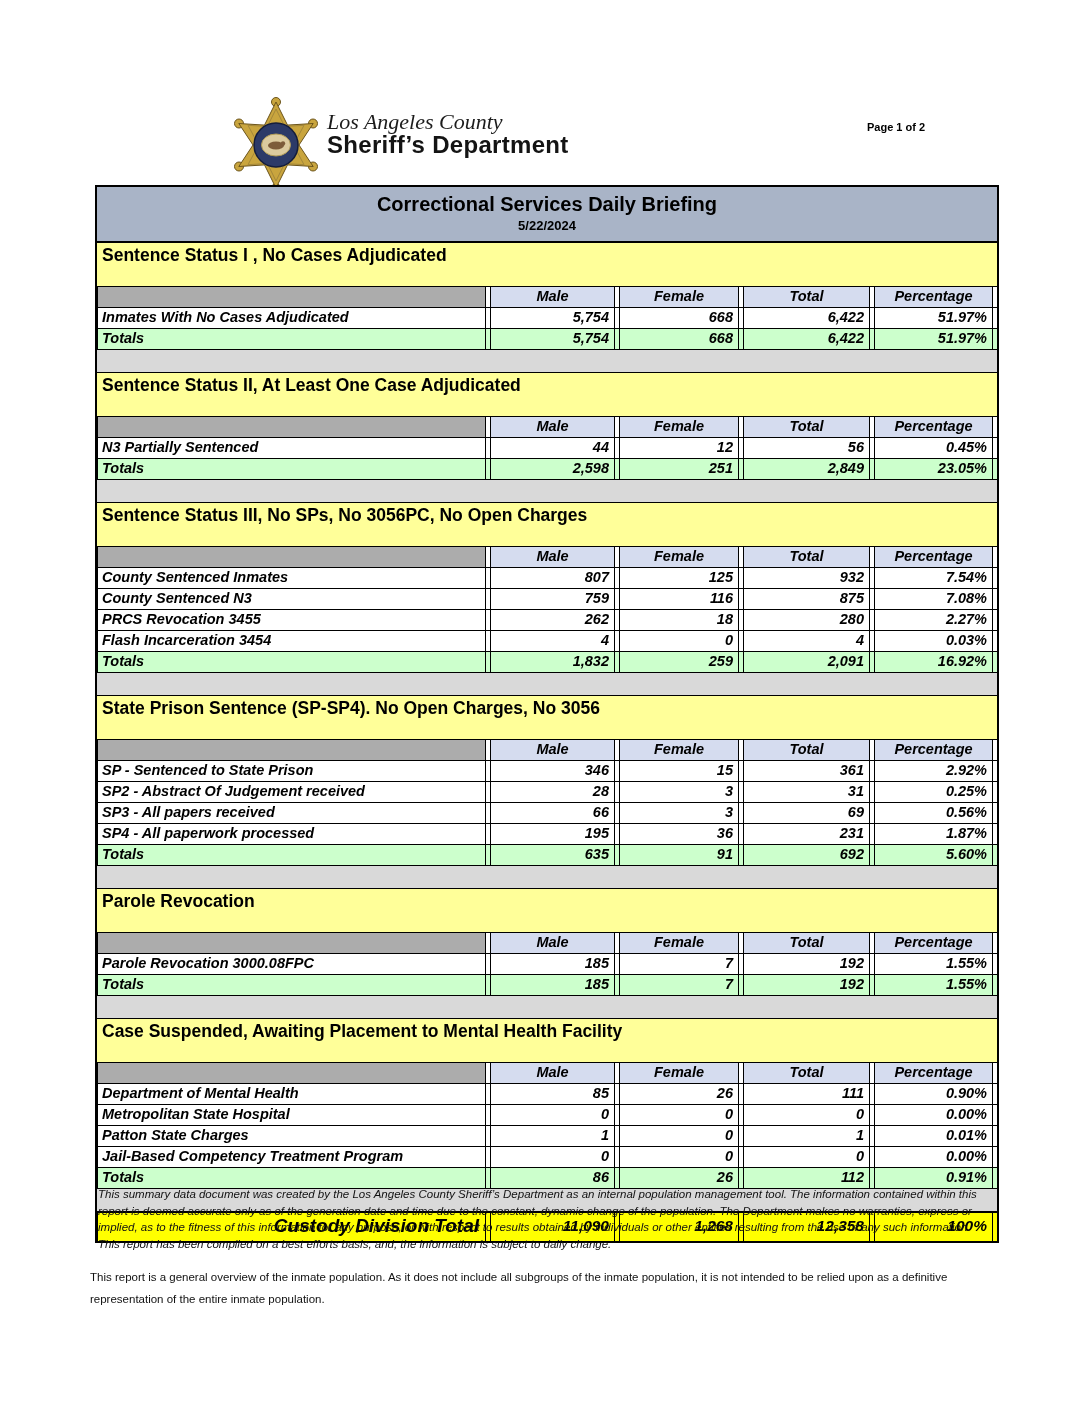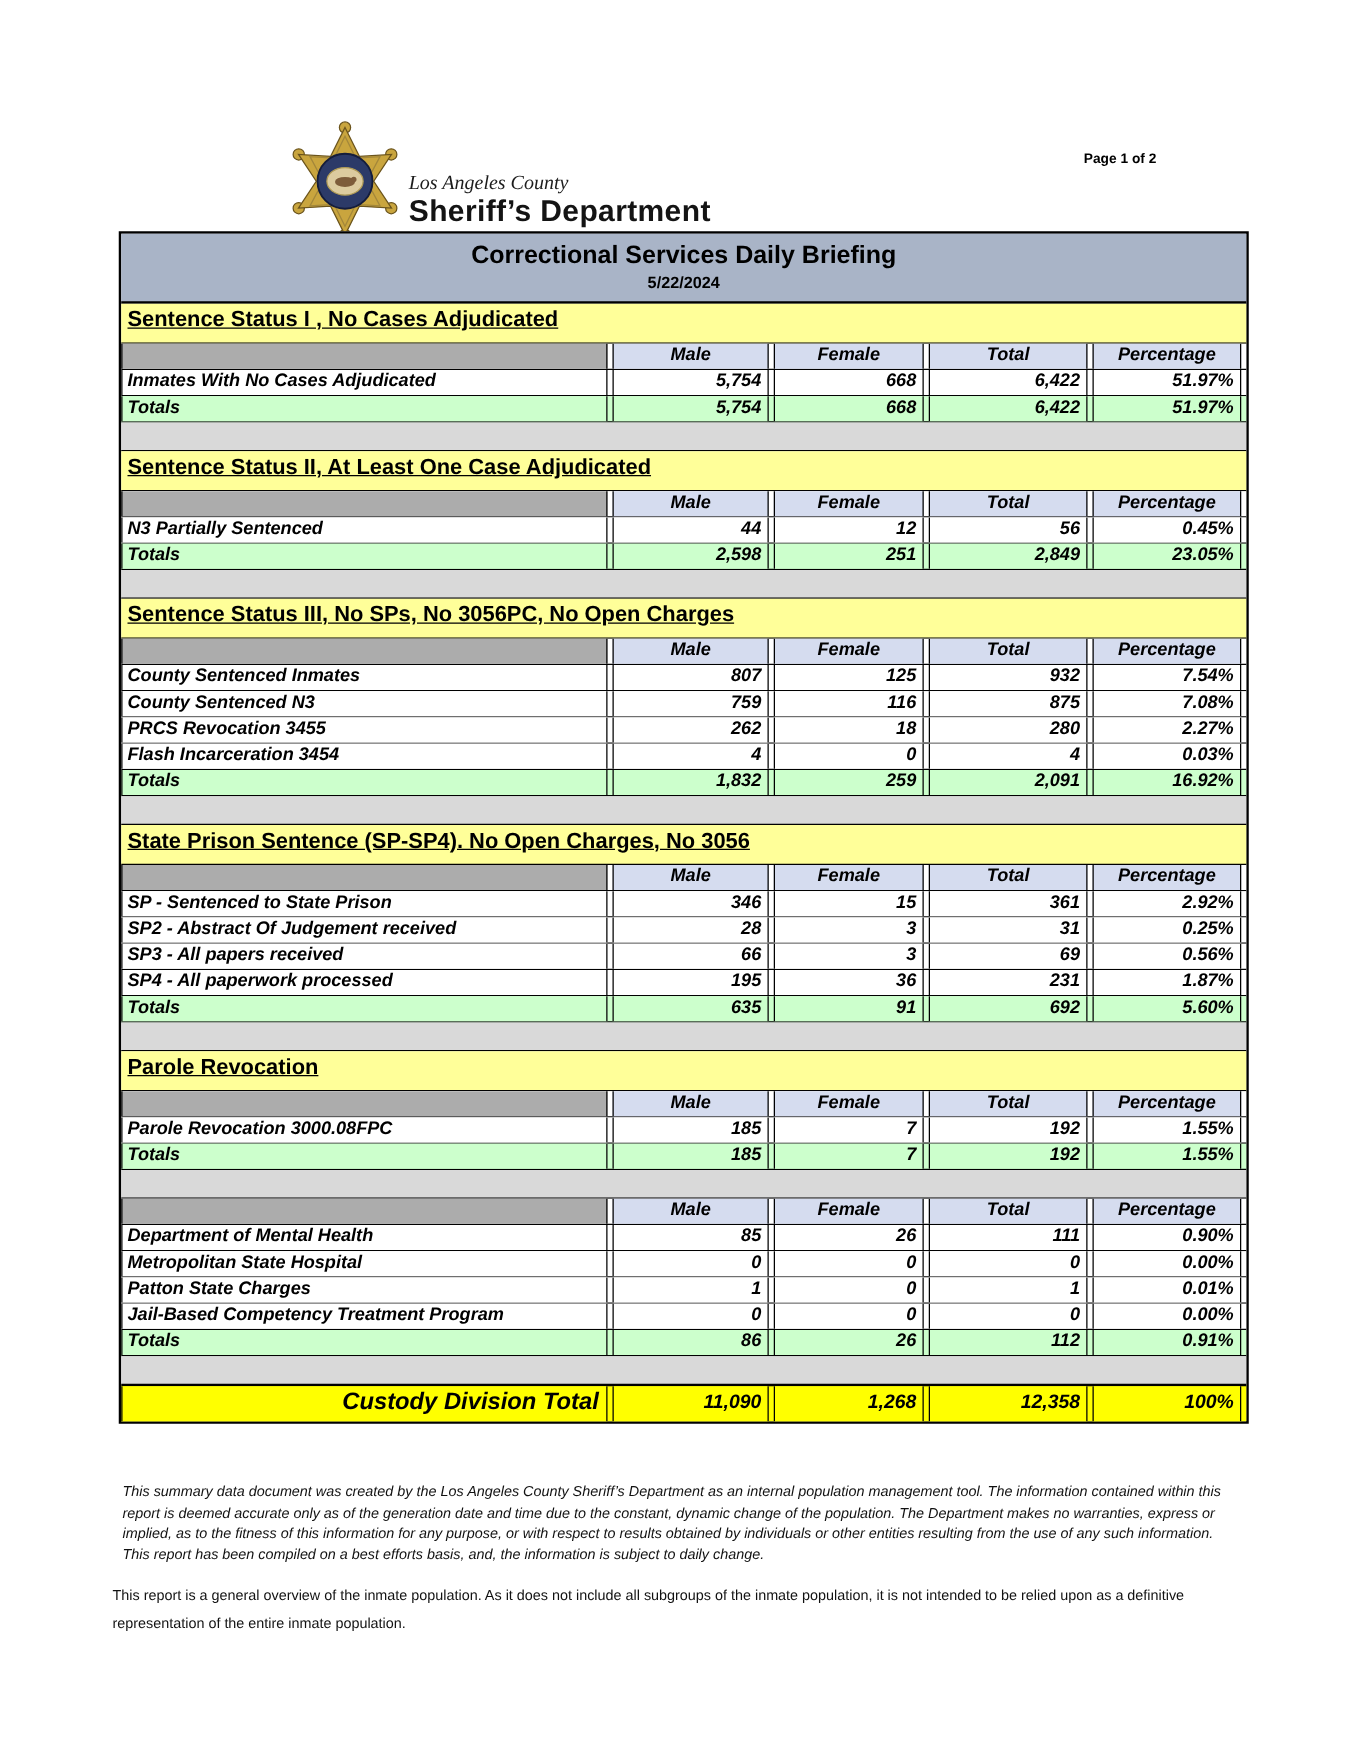--- a/index.html
+++ b/index.html
@@ -3,32 +3,32 @@
 <meta charset="utf-8">
 <style>
   html,body { margin:0; padding:0; }
   .page {
     position:relative; width:1088px; height:1408px; background:#ffffff;
     font-family:"Liberation Sans", sans-serif; color:#000;
   }
   
   .badge { position:absolute; left:230px; top:96px; }
   .logo-text { position:absolute; left:327px; top:110px; }
-  .logo-county { font-family:"Liberation Serif", serif; font-style:italic; font-size:16px; color:#1c1c1c; line-height:24px;margin-top:25px; }
+  .logo-county { font-family:"Liberation Serif", serif; font-style:italic; font-size:22px; color:#1c1c1c; line-height:24px; }
   .logo-dept  { font-weight:bold; font-size:24px; color:#141414; margin-top:-2px; letter-spacing:0.3px; line-height:26px;text-align:right; }
   .page-label { position:absolute; left:867px; top:121px; font-size:11px; font-weight:bold; }
 
   
   .report { position:absolute; left:95px; top:185px; width:900px; border:2px solid #000; background:#fff; box-sizing:content-box; }
   .title-bar { height:56px; background:var(--c-title,#A9B4C7); border-bottom:2px solid #000; text-align:center; box-sizing:border-box; }
   .title-main { font-size:20px; font-weight:bold; padding-top:6px; }
   .title-date { font-size:13px; font-weight:bold; padding-top:2px; }
 
-  .sect-title { height:32px; line-height:24px; background:var(--c-sect,#FFFF99); border-bottom:1px solid #000;
-                font-weight:bold; font-size:17.5px; padding-left:5px; box-sizing:border-box;text-decoration:underline; }
+  .sect-title { height:44px; line-height:24px; background:var(--c-sect,#FFFF99); border-bottom:1px solid #000;
+                font-weight:bold; font-size:17.5px; padding-left:5px; box-sizing:border-box; }
 
   .row { display:grid; grid-template-columns:389px 125px 120px 127px 119px; column-gap:4px;
          height:21px; border-bottom:1px solid #000; box-sizing:border-box; background:#fff;font-style:italic; }
   .cell { border-left:1px solid #000; border-right:1px solid #000; box-sizing:border-box;
           line-height:19px; font-size:14.5px; font-weight:bold; overflow:hidden; white-space:nowrap; background:#fff; }
   .cell.lbl { padding-left:4px; }
   .cell.num { text-align:right; padding-right:5px; }
   .row.header .cell { background:var(--c-colhdr,#D5DCEF); text-align:center; padding:0; }
   .row.header .hdr-spacer { background:var(--c-colspacer,#ACACAC); }
   .row.totals, .row.totals .cell { background:var(--c-totals,#CCFFCC); }
@@ -232,20 +232,21 @@
           <div class="cell num">1.55%</div>
         </div>
         <div class="row totals">
           <div class="cell lbl totals-lbl">Totals</div>
           <div class="cell num">185</div>
           <div class="cell num">7</div>
           <div class="cell num">192</div>
           <div class="cell num">1.55%</div>
         </div>
         <div class="spacer"></div>
+        <div class="sect-title">Case Suspended, Awaiting Placement to Mental Health Facility</div>
         <div class="row header">
           <div class="cell lbl hdr-spacer"></div>
           <div class="cell num">Male</div>
           <div class="cell num">Female</div>
           <div class="cell num">Total</div>
           <div class="cell num">Percentage</div>
         </div>
         <div class="row data">
           <div class="cell lbl">Department of Mental Health</div>
           <div class="cell num">85</div>

